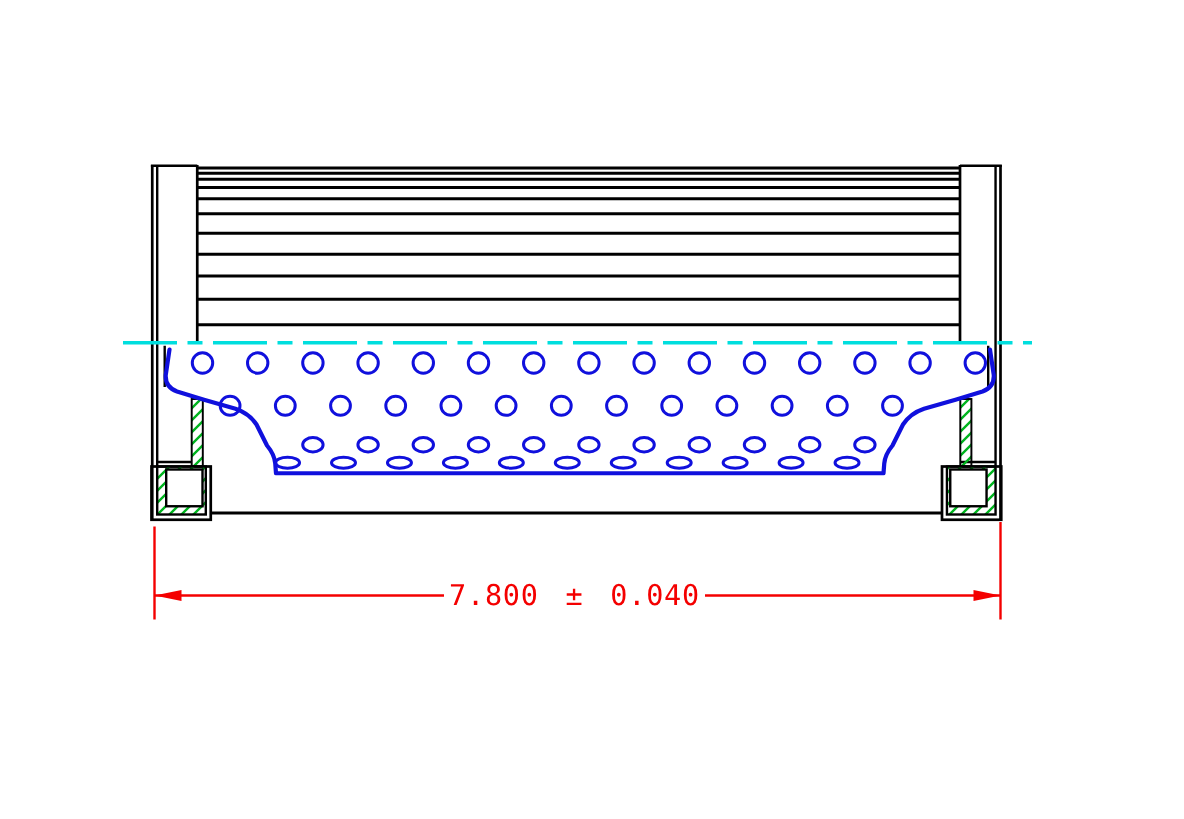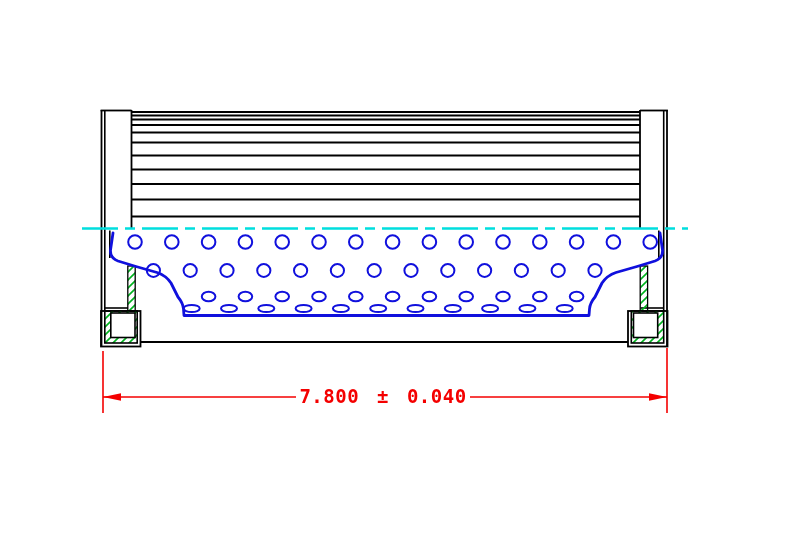--- a/index.html
+++ b/index.html
@@ -1,17 +1,17 @@
 <!DOCTYPE html>
 <html><head>
 <meta charset="utf-8">
 <style>
   html,body{margin:0;padding:0;background:#ffffff;}
   .stage{position:relative;width:789px;height:546px;background:#ffffff;overflow:hidden;
-         font-family:"DejaVu Sans Mono","Liberation Mono",monospace;font-weight:bold;}
+         font-family:"DejaVu Sans Mono","Liberation Mono",monospace;}
   svg{position:absolute;left:0;top:0;}
   .dim-text{font-family:"DejaVu Sans Mono","Liberation Mono",monospace;
             font-size:19px;word-spacing:6px;letter-spacing:0.5px;}
 </style>
 </head>
 <body>
 
 <div class="stage">
 <svg width="789" height="546" viewBox="0 0 789 546">
   <defs>

